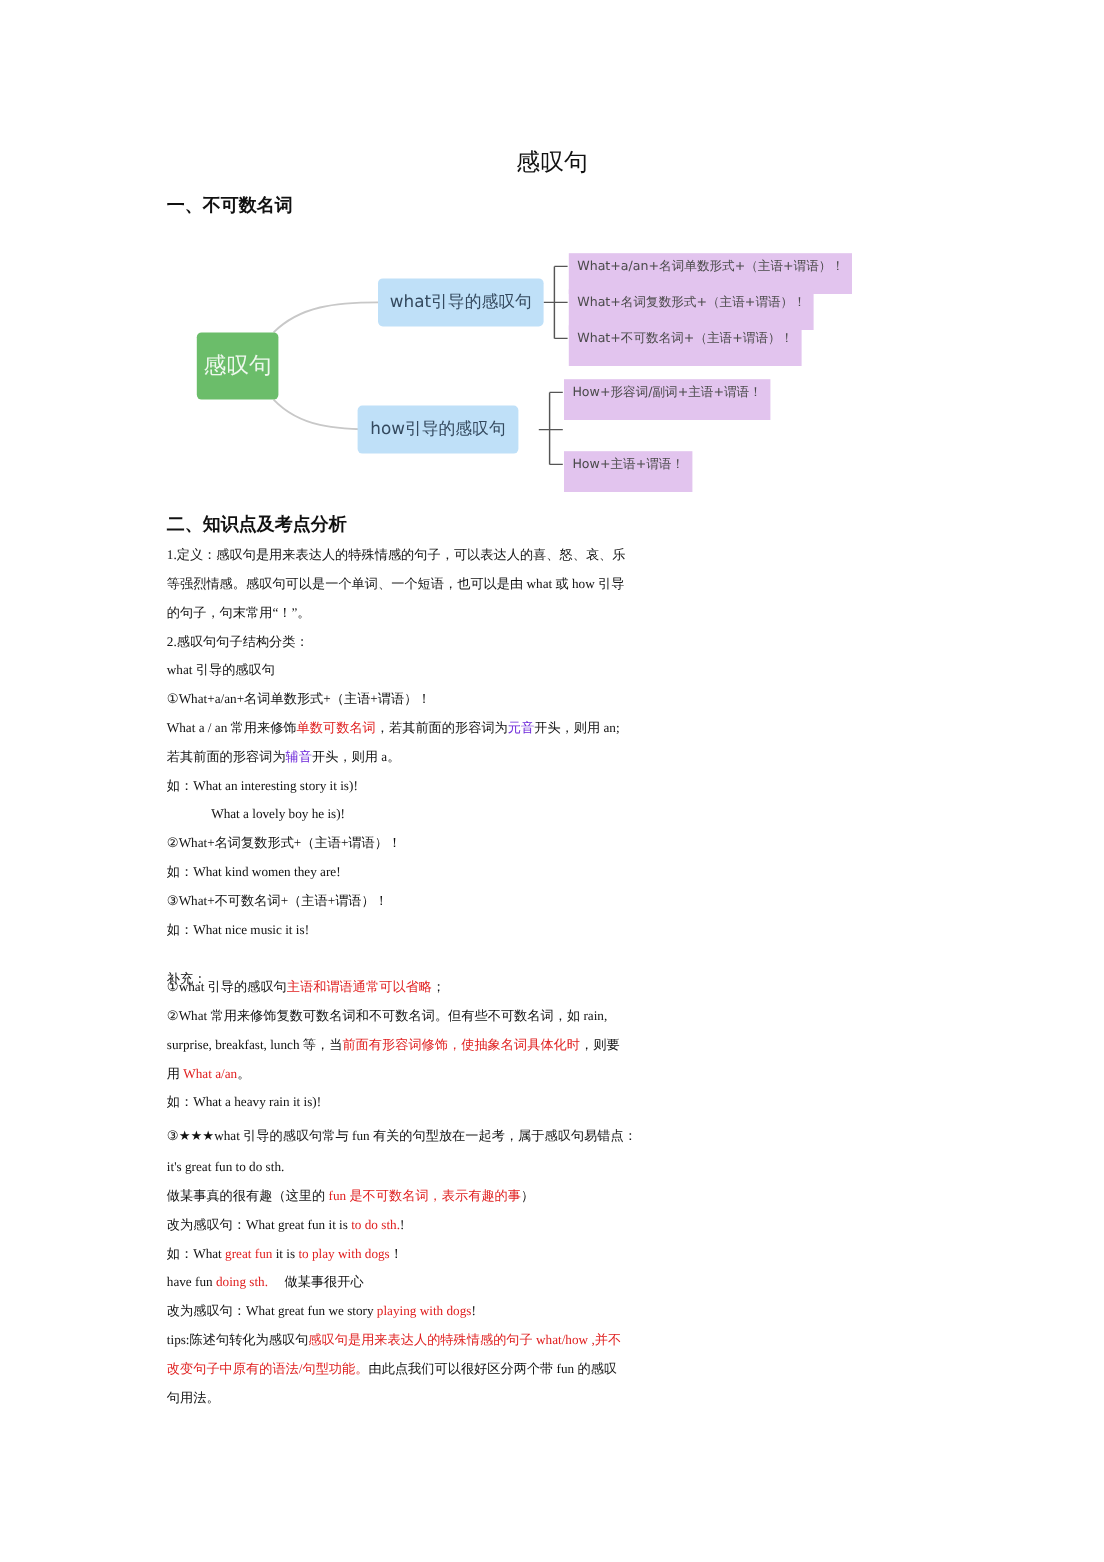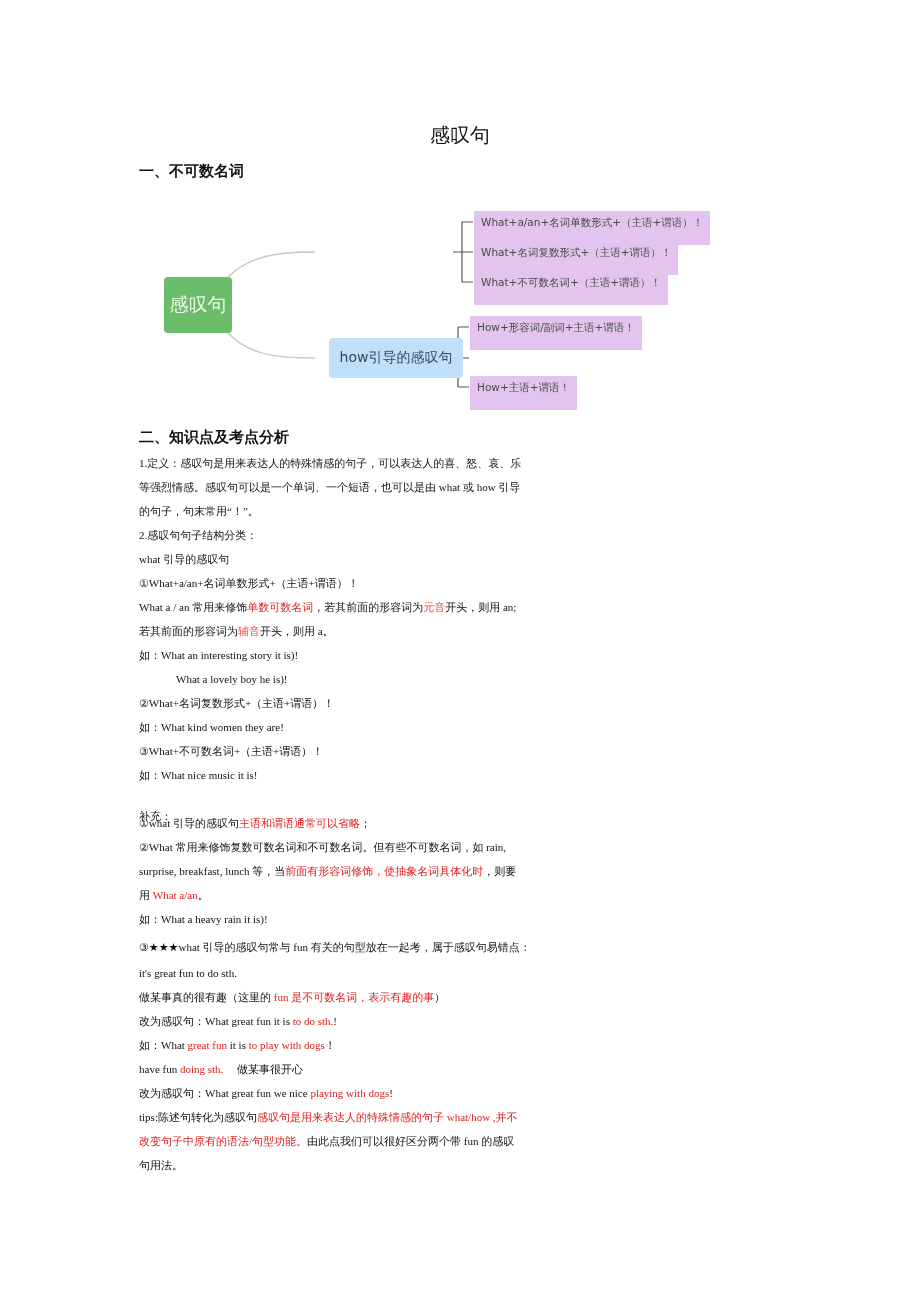--- a/index.html
+++ b/index.html
@@ -17,39 +17,40 @@
           display: flex; align-items: center; justify-content: center; }
   .branch { position: absolute; height: 40px; background: #bfe0f8; border-radius: 4px; color: #34495e;
             font-family: "DejaVu Sans", sans-serif; font-size: 14px; display: flex; align-items: center;
             justify-content: center; }
   .leaf { position: absolute; height: 34px; background: #e2c4ee; color: #4a4a4a;
           font-family: "DejaVu Sans", sans-serif; font-size: 10.5px; line-height: 22px; padding: 0 7px;
           white-space: nowrap; }
   
   .txt { position: absolute; left: 139px; width: 650px; font-size: 11px; line-height: 24px;
          white-space: nowrap; }
-  .red { color: #ef4444; }
+  .red { color: #6d28d9; }
   .u { color: #e02020; text-decoration-color: #e02020; }
   .center { text-align: left; }
 </style>
 </head>
 <body>
 
 <div class="title">感叹句</div>
 <div class="h1" style="top:162px">一、不可数名词</div>
 
 <div class="mm">
   <svg width="640" height="215">
     <path d="M88 77 C 110 55, 140 52, 175 52" stroke="#c8c8c8" stroke-width="1.5" fill="none"></path>
     <path d="M88 133 C 110 156, 140 158, 175 158" stroke="#c8c8c8" stroke-width="1.5" fill="none"></path>
     <path d="M313 52 L 322 52 M322 22 L322 82 M322 22 L333 22 M322 52 L333 52 M322 82 L333 82" stroke="#555" stroke-width="1.2" fill="none"></path>
     <path d="M309 158 L 318 158 M318 127 L318 187 M318 127 L329 127 M318 158 L329 158 M318 187 L329 187" stroke="#555" stroke-width="1.2" fill="none"></path>
   </svg>
   <div class="root">感叹句</div>
-  <div class="branch" style="left:189px;top:138px;width:134px">how引导的感叹句</div>
+  <div class="branch" style="left:175px;top:32px;width:138px">what引导的感叹句</div>
+  <div class="branch" style="left:158px;top:138px;width:134px">how引导的感叹句</div>
   <div class="leaf" style="left:334px;top:11px">What+a/an+名词单数形式+（主语+谓语）！</div>
   <div class="leaf" style="left:334px;top:41px">What+名词复数形式+（主语+谓语）！</div>
   <div class="leaf" style="left:334px;top:71px">What+不可数名词+（主语+谓语）！</div>
   <div class="leaf" style="left:330px;top:116px">How+形容词/副词+主语+谓语！</div>
   <div class="leaf" style="left:330px;top:176px">How+主语+谓语！</div>
 </div>
 
 <div class="h1" style="top:428px">二、知识点及考点分析</div>
 
 <div class="txt" style="top:451px">1.定义：感叹句是用来表达人的特殊情感的句子，可以表达人的喜、怒、哀、乐</div>
@@ -92,21 +93,21 @@
 <div class="txt" style="top:1009px">
   <span>改为感叹句：What great fun it is</span><span class="u"> to do sth.</span><span>!</span>
 </div>
 <div class="txt" style="top:1033px">
   <span>如：What </span><span class="u">great fun </span><span>it is</span><span class="u"> to play with dogs</span><span>！</span>
 </div>
 <div class="txt" style="top:1057px">
   <span>have fun</span><span class="u" style="white-space:pre"> doing sth.  </span><span style="white-space:pre">   做某事很开心</span>
 </div>
 <div class="txt" style="top:1081px">
-  <span>改为感叹句：What great fun we nice</span><span class="u"> playing with dogs</span><span>!</span>
+  <span>改为感叹句：What great fun we story</span><span class="u"> playing with dogs</span><span>!</span>
 </div>
 <div class="txt" style="top:1105px">
   <span>tips:陈述句转化为感叹句</span><span class="u">感叹句是用来表达人的特殊情感的句子 what/how ,并不</span>
 </div>
 <div class="txt" style="top:1129px">
   <span class="u">改变句子中原有的语法/句型功能。</span><span>由此点我们可以很好区分两个带 fun 的感叹</span>
 </div>
 <div class="txt" style="top:1153px">句用法。</div>
 
 </body></html>

